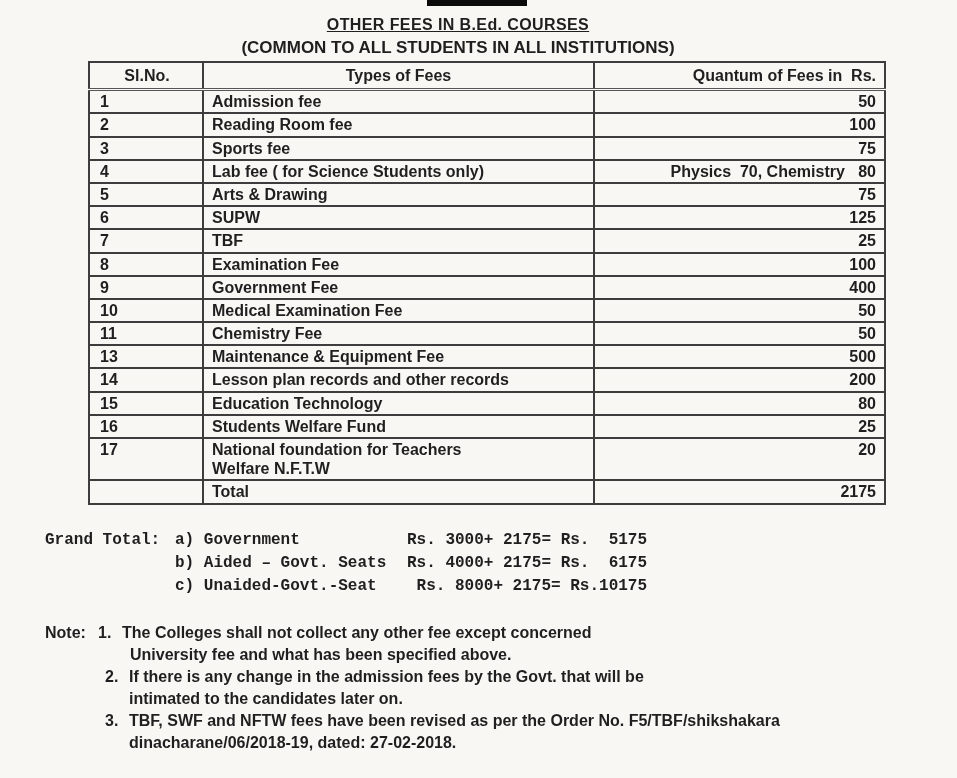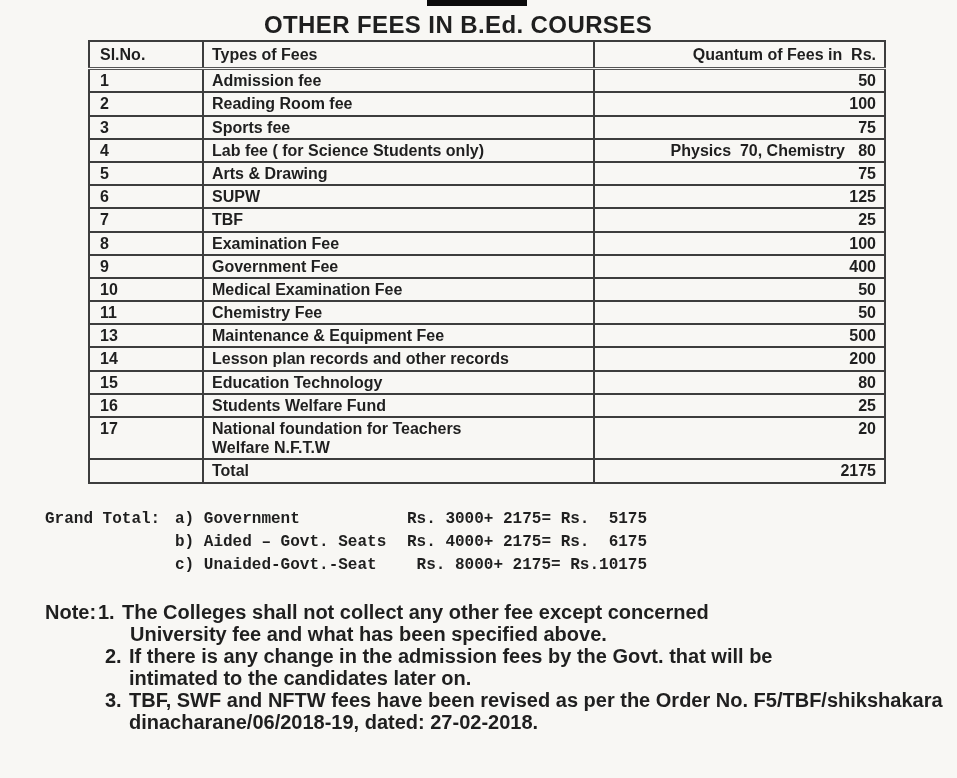--- a/index.html
+++ b/index.html
@@ -6,62 +6,63 @@
   body{
     width:957px;height:778px;position:relative;overflow:hidden;
     background:var(--background,#f8f7f4);
     color:var(--text,#1f1f1f);
     font-family:"Liberation Sans",sans-serif;
     font-weight:700;
     -webkit-font-smoothing:antialiased;
   }
   .crop-bar{position:absolute;left:427px;top:0;width:100px;height:6px;background:#0b0b0b;}
   .title-block{margin:13px 0 0 88px;width:740px;text-align:center;}
-  .doc-title{font-size:24px;letter-spacing:.4px;line-height:24px;}
+  .doc-title{font-size:16px;letter-spacing:.4px;line-height:24px;text-decoration:underline;}
   .doc-subtitle{font-size:17px;line-height:20px;margin-top:1px;}
 
   table.fees{
     border-collapse:collapse;table-layout:fixed;
     margin:3px 0 0 88px;width:740px;
     background:transparent;
   }
   .fees th,.fees td{
     border:2px solid var(--border,#3d3d3d);
     font-size:16px;line-height:1.2;
     padding:1px 8px;text-align:left;vertical-align:top;
     white-space:pre-wrap;
   }
-  .fees th{padding-top:3px;padding-bottom:3px;border-bottom:3px double #555;}
+  .fees th{padding-top:3px;padding-bottom:3px;border-bottom:3px double #555;text-align:center;}
   .fees th.col0{width:94px;padding-left:10px;}
   .fees th.col1{width:373px;}
   .fees th.col2{width:273px;text-align:right;}
   .fees td.col0{padding-left:10px;}
   .fees td.col2{text-align:right;}
 
   .grand-total{margin:24px 0 0 45px;font-size:16px;font-family:Liberation Mono, monospace;}
   .gt-row{display:flex;line-height:23px;}
   .gt-label{width:130px;white-space:pre;}
   .gt-cat{width:232px;white-space:pre;}
   .gt-amt{white-space:pre;}
 
-  .notes{display:flex;margin:24px 0 0 45px;font-size:20px;line-height:22px;}
+  .notes{display:flex;margin:24px 0 0 45px;font-size:16px;line-height:22px;}
   .note-label{width:53px;}
   .note-item{display:flex;}
   .note-item + .note-item{margin-left:7px;}
   .note-num{width:24px;flex:none;}
   .note-lines div{white-space:pre-wrap;}
   .note-item:first-child .note-lines div:nth-child(2){margin-left:8px;}
 </style>
 </head>
 <body>
 
 <div class="crop-bar"></div>
 
 <div class="title-block">
   <div class="doc-title">OTHER FEES IN B.Ed. COURSES</div>
+  <div class="doc-subtitle">(COMMON TO ALL STUDENTS IN ALL INSTITUTIONS)</div>
 </div>
 
 <table class="fees">
   <thead>
     <tr>
         <th class="col0">Sl.No.</th>
         <th class="col1">Types of Fees</th>
         <th class="col2">Quantum of Fees in  Rs.</th>
       </tr>
   </thead>

